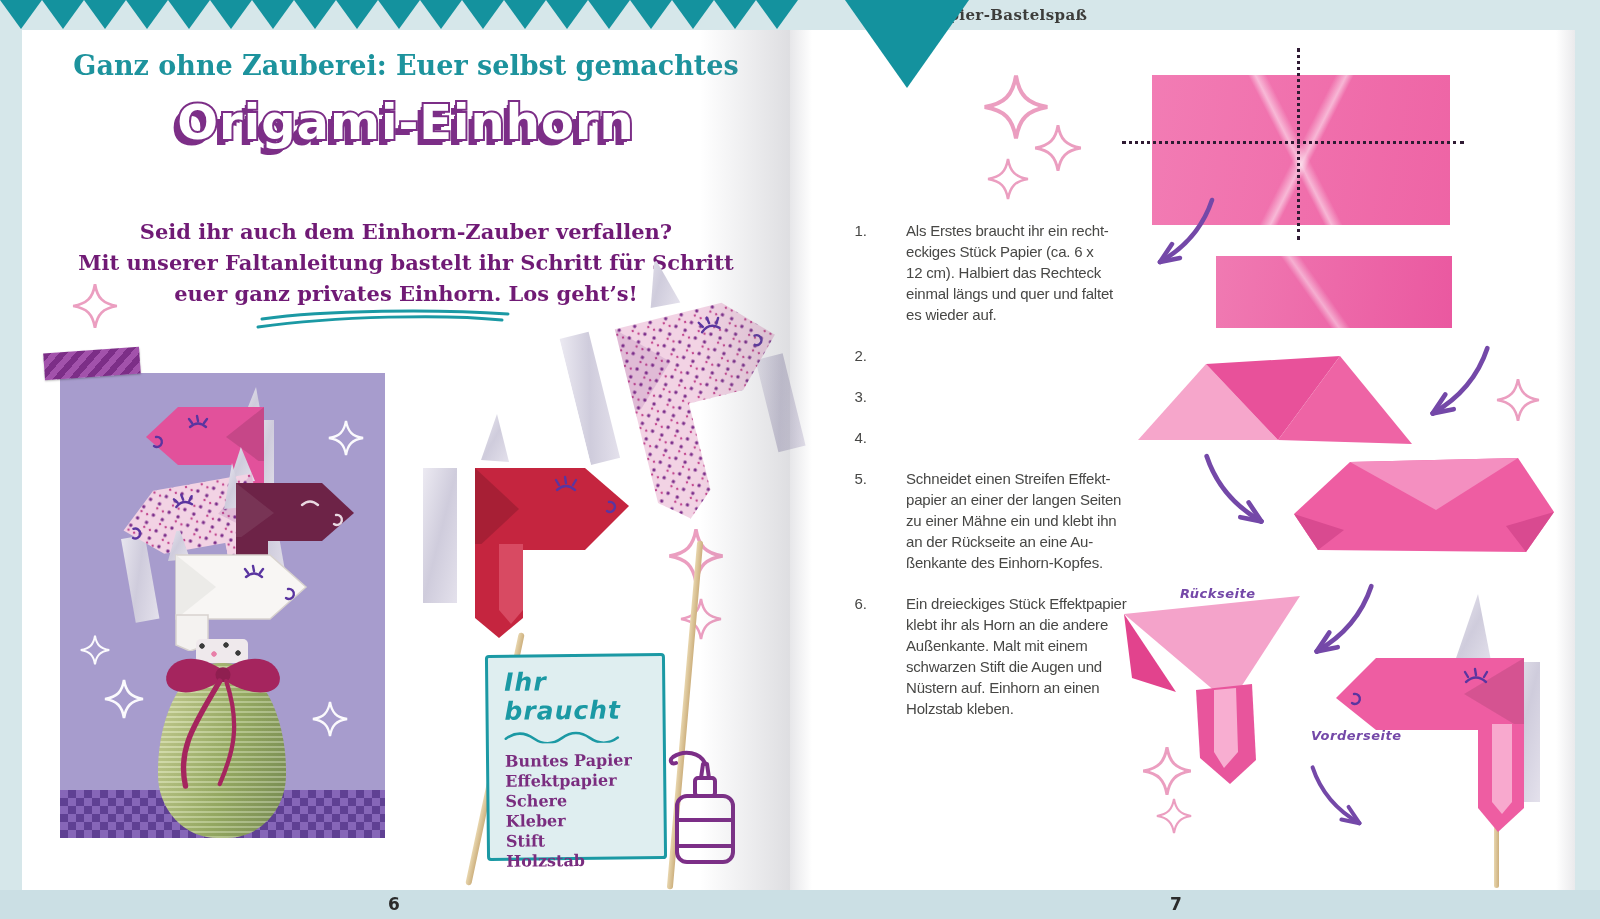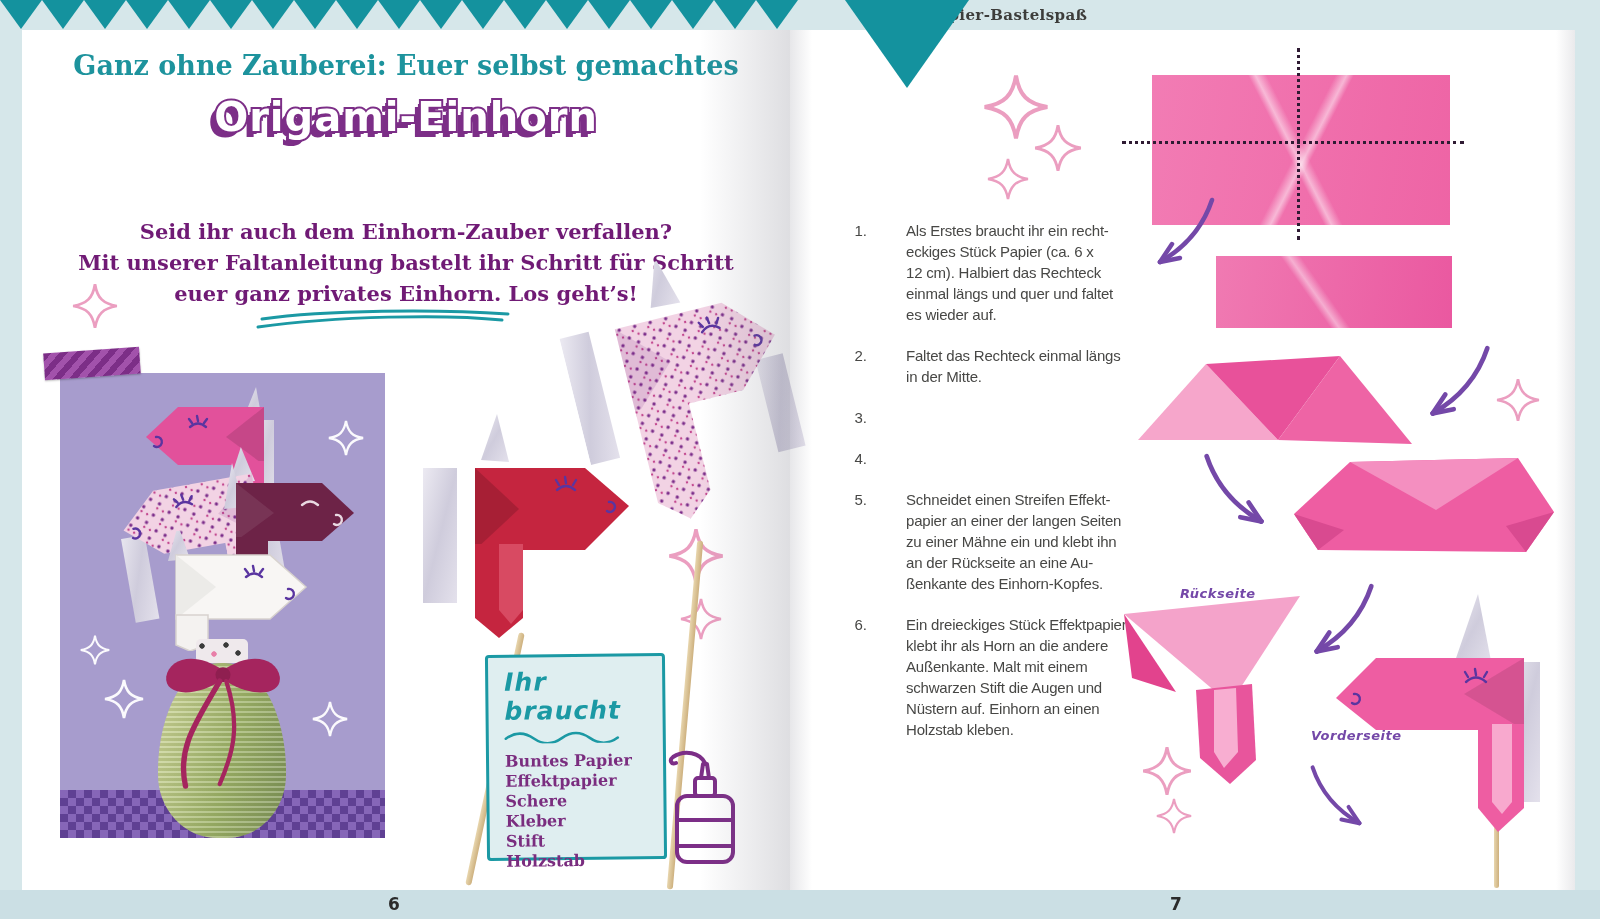--- a/index.html
+++ b/index.html
@@ -6,21 +6,21 @@
   body{width:1600px;height:919px;position:relative;overflow:hidden;
        background:#d6e7ea;font-family:"Liberation Sans",sans-serif;}
   .abs{position:absolute;}
   .page{position:absolute;top:30px;height:860px;background:#ffffff;}
   .page-left{left:22px;width:768px;}
   .page-right{left:790px;width:785px;}
 
   .kicker{left:22px;top:50px;width:768px;text-align:center;
     font-family:"DejaVu Serif",serif;font-weight:bold;font-size:27px;color:#1d939d;}
   .big-title{left:22px;top:94px;width:768px;text-align:center;
-    font-family:"DejaVu Sans",sans-serif;font-weight:bold;font-size:40px;
+    font-family:"DejaVu Sans",sans-serif;font-weight:bold;font-size:48px;
     color:#ffffff;-webkit-text-stroke:4px #7c2e87;paint-order:stroke fill;
     text-shadow:-6px 6px 0 #7c2e87,-3px 3px 0 #7c2e87;letter-spacing:1px;}
   .intro{left:22px;top:216px;width:768px;text-align:center;white-space:pre-line;
     font-family:"DejaVu Serif",serif;font-weight:bold;font-size:21px;line-height:31px;color:#701a75;}
 
   .photo{left:60px;top:373px;width:325px;height:465px;background:#a79ccd;overflow:hidden;}
   .photo-floor{position:absolute;left:0;bottom:0;width:100%;height:48px;
     background-image:linear-gradient(45deg,#5f4093 25%,transparent 25%,transparent 75%,#5f4093 75%),
                      linear-gradient(45deg,#5f4093 25%,#8666b8 25%,#8666b8 75%,#5f4093 75%);
     background-size:16px 16px;background-position:0 0,8px 8px;}
@@ -286,22 +286,20 @@
     <div class="step">
         <span class="num">1.</span>
         <span class="txt">Als Erstes braucht ihr ein recht-
 eckiges Stück Papier (ca. 6 x
 12 cm). Halbiert das Rechteck
 einmal längs und quer und faltet
 es wieder auf.</span>
       </div>
     <div class="step">
         <span class="num">2.</span>
-        <span class="txt">Faltet das Rechteck einmal längs
-in der Mitte.</span>
       </div>
     <div class="step">
         <span class="num">3.</span>
       </div>
     <div class="step">
         <span class="num">4.</span>
       </div>
     <div class="step">
         <span class="num">5.</span>
         <span class="txt">Schneidet einen Streifen Effekt-

